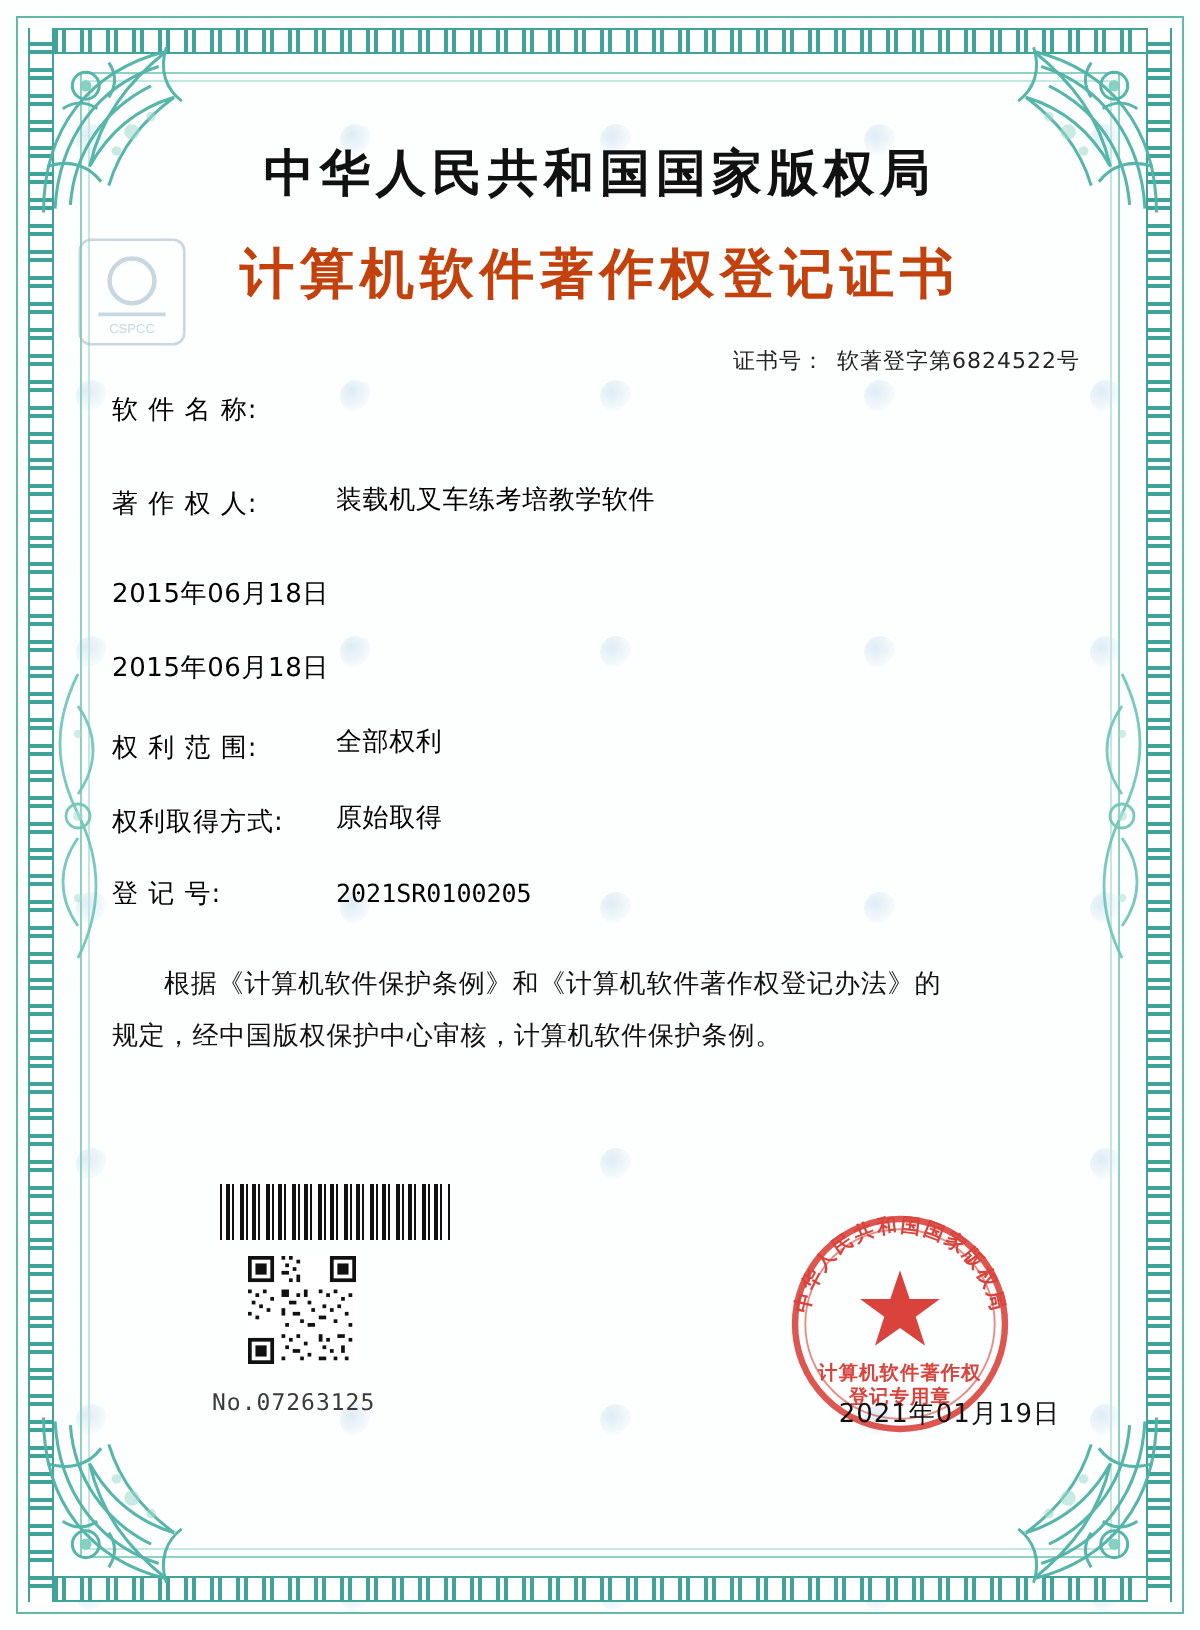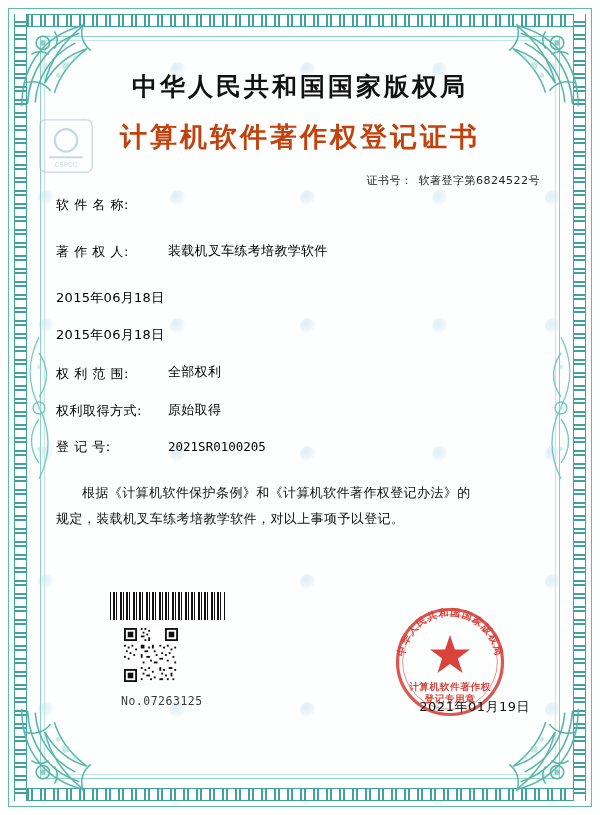--- a/index.html
+++ b/index.html
@@ -238,21 +238,21 @@
   .qrcode {
     position: absolute;
     left: 124px;
     top: 628px;
     width: 54px;
     height: 54px;
     z-index: 10;
   }
   .serial {
     position: absolute;
-    left: 121px;
+    left: 106px;
     top: 694px;
     font-family: "DejaVu Sans Mono", monospace;
     font-size: 11.5px;
     color: #3b3b3b;
     z-index: 10;
     letter-spacing: 0.5px;
   }
 
   
   .seal {
@@ -479,21 +479,21 @@
 
       <div class="field-row">
         <div class="field-label">登 记 号:</div>
         <div class="field-value mono">2021SR0100205</div>
       </div>
 
     </div>
 
     <div class="statement">
       <p class="indent">根据《计算机软件保护条例》和《计算机软件著作权登记办法》的</p>
-      <p>规定，装载机叉车练考培教学软件，对以上事项予以登记。</p>
+      <p>规定，经中国版权保护中心审核，计算机软件保护条例。</p>
     </div>
 
   </div>
 
   <div class="barcode"></div>
 
   <svg class="qrcode" viewBox="0 0 29 29">
     <rect width="29" height="29" fill="#ffffff"></rect>
     <g fill="#111111">
       <rect x="0" y="0" width="7" height="7"></rect>

